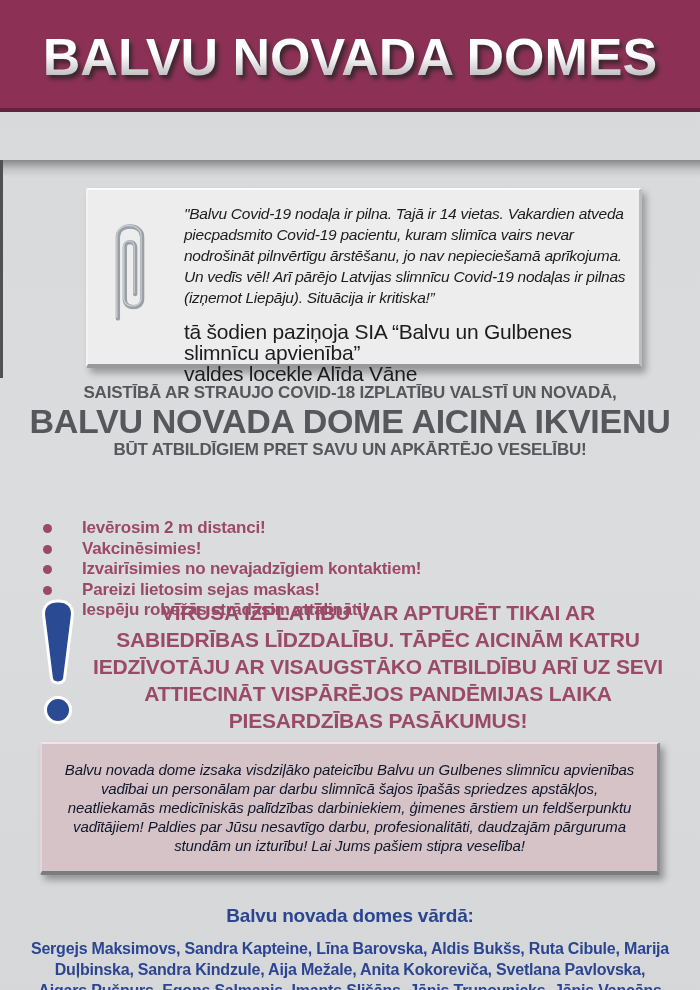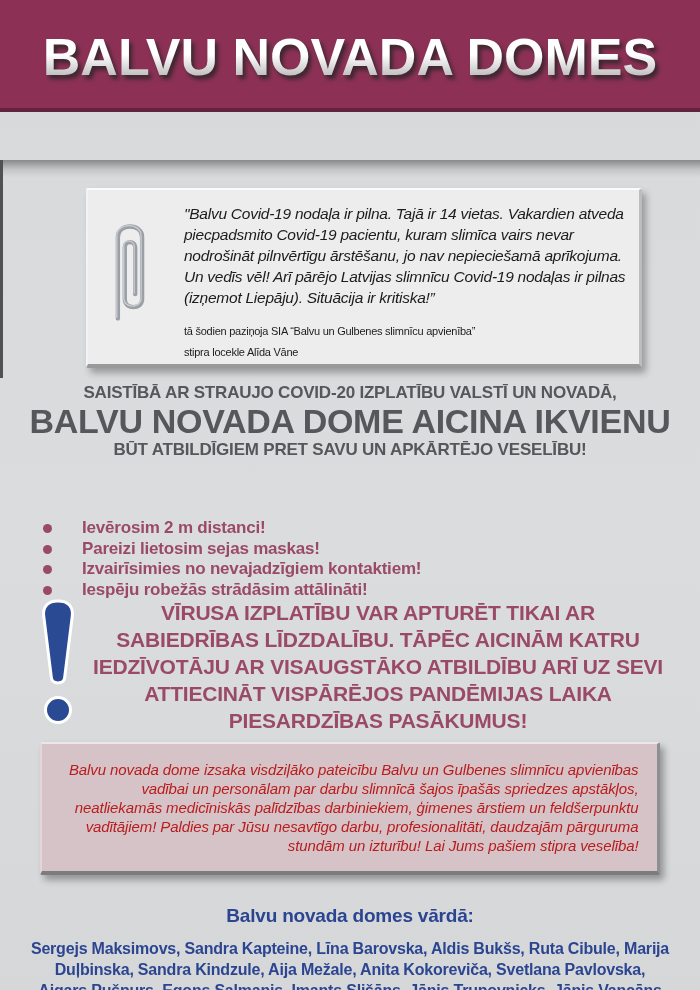--- a/index.html
+++ b/index.html
@@ -41,21 +41,21 @@
     border-right:3px solid #bdbdbf; border-bottom:4px solid #99999c;
     box-shadow: 4px 5px 7px rgba(0,0,0,0.30);
   }
   .paperclip { position:absolute; top:18px; left:16px; }
   .quote-text {
     margin:13px 14px 0 96px; width:446px;
     font-style:italic; font-size:15.5px; line-height:21px; letter-spacing:-0.25px; color:#1c1c1c;
   }
   .quote-attr {
     margin:13px 14px 0 96px; width:446px;
-    font-size:11px; line-height:21px; letter-spacing:-0.25px; color:#1c1c1c;
+    font-size:21px; line-height:21px; letter-spacing:-0.25px; color:#1c1c1c;
   }
 
   
   .call { position:absolute; top:382px; left:0; width:700px; text-align:center; color:var(--gray_text,#56575a); }
   .call-line1 { font-size:17px; font-weight:700; line-height:21px; letter-spacing:-0.2px; }
   .call-line2 { font-size:34px; font-weight:800; line-height:36px; letter-spacing:-0.3px; }
   .call-line3 { font-size:17px; font-weight:700; line-height:21px; letter-spacing:-0.2px; }
 
   
   .guidelines { position:absolute; top:476px; left:40px; width:620px;margin-top:42px; }
@@ -78,22 +78,22 @@
   
   .thanks-box {
     position:absolute; top:742px; left:40px; width:620px; height:133px; box-sizing:border-box;
     background:var(--pink_box,#d6c3c8); border-radius:2px;
     border-top:2px solid #efe5e8; border-left:2px solid #e4d5da;
     border-right:3px solid #8f8f92; border-bottom:4px solid #7c7c7f;
     box-shadow: 4px 5px 7px rgba(0,0,0,0.32);
     display:flex; align-items:center; justify-content:center;
   }
   .thanks-text {
-    width:578px; text-align:right; font-style:italic;
-    font-size:15px; line-height:19px; letter-spacing:-0.1px; color:#b91c1c;
+    width:578px; text-align:center; font-style:italic;
+    font-size:15px; line-height:19px; letter-spacing:-0.1px; color:#0f172a;
   }
 
   
   .signature { position:absolute; top:904px; left:30px; width:640px; text-align:center; color:var(--blue_text,#2b4590); }
   .signature-heading { font-size:19px; font-weight:800; line-height:24px; letter-spacing:-0.2px; }
   .signature-names { margin-top:10px; font-size:16px; font-weight:700; line-height:21px; letter-spacing:-0.2px; }
 </style>
 </head>
 <body>
 
@@ -107,45 +107,49 @@
 
   <div class="quote-box">
     <div class="paperclip">
       <svg width="52" height="122" viewBox="0 0 60 130" fill="none">
         <path d="M16,122 L16,28 C16,12 44,12 44,28 L44,100 C44,112 24,112 24,100 L24,40 C24,32 36,32 36,40 L36,94" stroke="#9aa0a6" stroke-width="5" stroke-linecap="round" fill="none"></path>
         <path d="M16,122 L16,28 C16,12 44,12 44,28 L44,100 C44,112 24,112 24,100 L24,40 C24,32 36,32 36,40 L36,94" stroke="#c9ccd0" stroke-width="1.6" stroke-linecap="round" fill="none" transform="translate(-1.2,-1.2)"></path>
       </svg>
     </div>
     <div class="quote-text">"Balvu Covid-19 nodaļa ir pilna. Tajā ir 14 vietas. Vakardien atveda piecpadsmito Covid-19 pacientu, kuram slimīca vairs nevar nodrošināt pilnvērtīgu ārstēšanu, jo nav nepieciešamā aprīkojuma. Un vedīs vēl! Arī pārējo Latvijas slimnīcu Covid-19 nodaļas ir pilnas (izņemot Liepāju). Situācija ir kritiska!”</div>
     <div class="quote-attr">tā šodien paziņoja SIA “Balvu un Gulbenes slimnīcu apvienība”</div>
-    <div class="quote-attr" style="margin-top:0;">stipra locekle Alīda Vāne</div>
+    <div class="quote-attr" style="margin-top:0;">valdes locekle Alīda Vāne</div>
   </div>
 
   <div class="call">
-    <div class="call-line1">SAISTĪBĀ AR STRAUJO COVID-20 IZPLATĪBU VALSTĪ UN NOVADĀ,</div>
+    <div class="call-line1">SAISTĪBĀ AR STRAUJO COVID-18 IZPLATĪBU VALSTĪ UN NOVADĀ,</div>
     <div class="call-line2">BALVU NOVADA DOME AICINA IKVIENU</div>
     <div class="call-line3">BŪT ATBILDĪGIEM PRET SAVU UN APKĀRTĒJO VESELĪBU!</div>
   </div>
 
   <div class="guidelines">
 
       <div class="bullet-row">
         <span class="bullet-dot"></span>
         <span class="bullet-label">Ievērosim 2 m distanci!</span>
       </div>
 
-
       <div class="bullet-row">
         <span class="bullet-dot"></span>
-        <span class="bullet-label">Pareizi lietosim sejas maskas!</span>
+        <span class="bullet-label">Vakcinēsimies!</span>
       </div>
 
       <div class="bullet-row">
         <span class="bullet-dot"></span>
         <span class="bullet-label">Izvairīsimies no nevajadzīgiem kontaktiem!</span>
+      </div>
+
+      <div class="bullet-row">
+        <span class="bullet-dot"></span>
+        <span class="bullet-label">Pareizi lietosim sejas maskas!</span>
       </div>
 
       <div class="bullet-row">
         <span class="bullet-dot"></span>
         <span class="bullet-label">Iespēju robežās strādāsim attālināti!</span>
       </div>
     </div>
 
   <div class="warning">
     <div class="excl-wrap">

